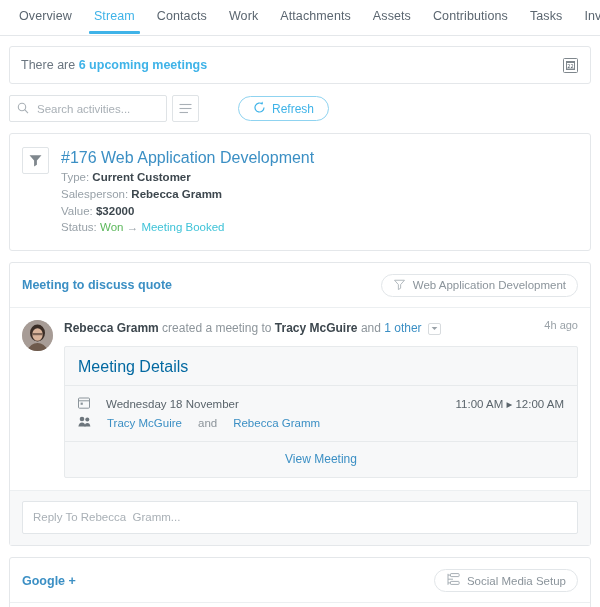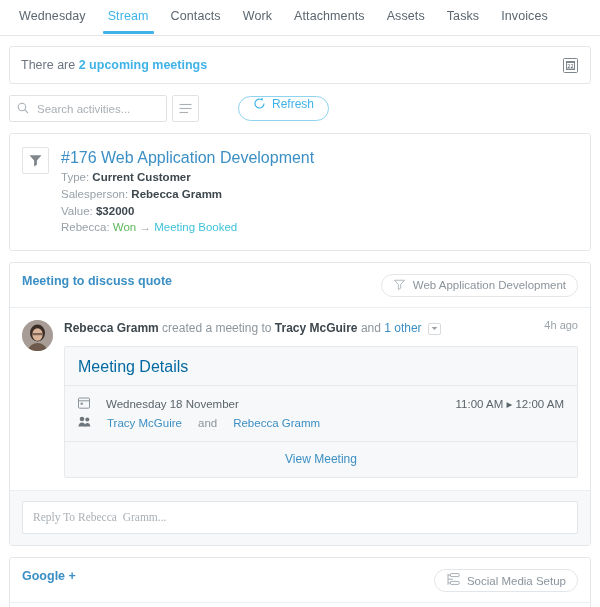--- a/index.html
+++ b/index.html
@@ -66,21 +66,21 @@
     width: 27px; height: 27px; margin-left: 5px;
     border: 1px solid #dfe3e6; background: #fff;
     border-radius: 2px; display: flex; align-items: center;
     justify-content: center; cursor: pointer;
   }
   .refresh {
     margin-left: 39px;
     height: 25px; padding: 0 14px;
     border: 1px solid #8fd3f0; border-radius: 13px;
     background: #fff; color: #3fb3e8; font-size: 12px;
-    display: flex; align-items: flex-start; gap: 6px; cursor: pointer;
+    display: flex; align-items: center; gap: 6px; cursor: pointer;
     font-family: "Liberation Sans", sans-serif;
   }
 
   
   .card {
     margin-top: 11px; background: #fff;
     border: 1px solid #e4e7ea; border-radius: 3px;
   }
 
   
@@ -93,21 +93,21 @@
   .deal-body { margin-left: 12px; line-height: 1.45; }
   .deal-title { font-size: 16px; color: #3b8fc4; cursor: pointer; }
   .deal-line { font-size: 11.5px; color: #98a1a8; }
   .deal-line b { color: #3d474e; font-weight: bold; }
   .won { color: #5cb85c; margin-top: 47px; }
   .arrow { color: #98a1a8; }
   .stage { color: #3fc3d8; }
 
   
   .card-head {
-    display: flex; justify-content: space-between;
+    display: flex; align-items: center; justify-content: space-between;
     padding: 11px 12px 10px 12px;
     border-bottom: 1px solid #eceff1;
   }
   .card-head-title { font-size: 12.5px; color: #3b8fc4; font-weight: bold; cursor: pointer; }
   .chip {
     display: flex; align-items: center; gap: 7px;
     border: 1px solid #e2e6e9; border-radius: 13px;
     height: 23px; padding: 0 11px; font-size: 11.5px; color: #8b949b;
     cursor: pointer; white-space: nowrap;
   }
@@ -157,46 +157,47 @@
   
   .reply-zone {
     margin-top: 11px; background: #f7f8f9;
     border-top: 1px solid #eceff1; padding: 10px 12px 11px 12px;
   }
   .reply-box {
     width: 100%; height: 33px; background: #fff;
     border: 1px solid #e2e6e9; border-radius: 2px;
     font-size: 11.5px; color: #444; padding: 9px 10px;
     resize: none; outline: none; overflow: hidden;
-    font-family: Liberation Serif, serif;
+    font-family: Liberation Sans, sans-serif;
     display: block;
   }
   .reply-box::placeholder { color: #a9b0b6; }
   .post-wrap-pad { padding-bottom: 1px; }
 </style>
 </head>
 <body>
 
 <div class="tabbar">
-  <div class="tab">Wednesday</div>
+  <div class="tab">Overview</div>
   <div class="tab active">Stream</div>
   <div class="tab">Contacts</div>
   <div class="tab">Work</div>
   <div class="tab">Attachments</div>
   <div class="tab">Assets</div>
+  <div class="tab">Contributions</div>
   <div class="tab">Tasks</div>
   <div class="tab">Invoices</div>
 </div>
 
 <div class="page">
 
   <div class="banner">
     <div class="banner-text">
       <span>There are</span>
-      <span class="count">2 upcoming meetings</span>
+      <span class="count">6 upcoming meetings</span>
     </div>
     <div class="cal-btn">
       <svg width="15" height="15" viewBox="0 0 15 15">
         <rect x="0.5" y="0.5" width="14" height="14" rx="1" fill="none" stroke="#7f878d"></rect>
         <rect x="3" y="3" width="9" height="9" fill="#7f878d"></rect>
         <rect x="4" y="5" width="7" height="5.5" fill="#ffffff"></rect>
         <text x="7.5" y="10" font-size="5" fill="#55606a" text-anchor="middle" font-family="DejaVu Sans, sans-serif">22</text>
       </svg>
     </div>
   </div>
@@ -247,21 +248,21 @@
         </div>
         <div class="deal-line">
           <span>Salesperson:</span>
           <b>Rebecca Gramm</b>
         </div>
         <div class="deal-line">
           <span>Value:</span>
           <b>$32000</b>
         </div>
         <div class="deal-line">
-          <span>Rebecca:</span>
+          <span>Status:</span>
           <span class="won">Won</span>
           <span class="arrow">→</span>
           <span class="stage">Meeting Booked</span>
         </div>
       </div>
     </div>
   </div>
 
   <div class="card">
     <div class="card-head">

